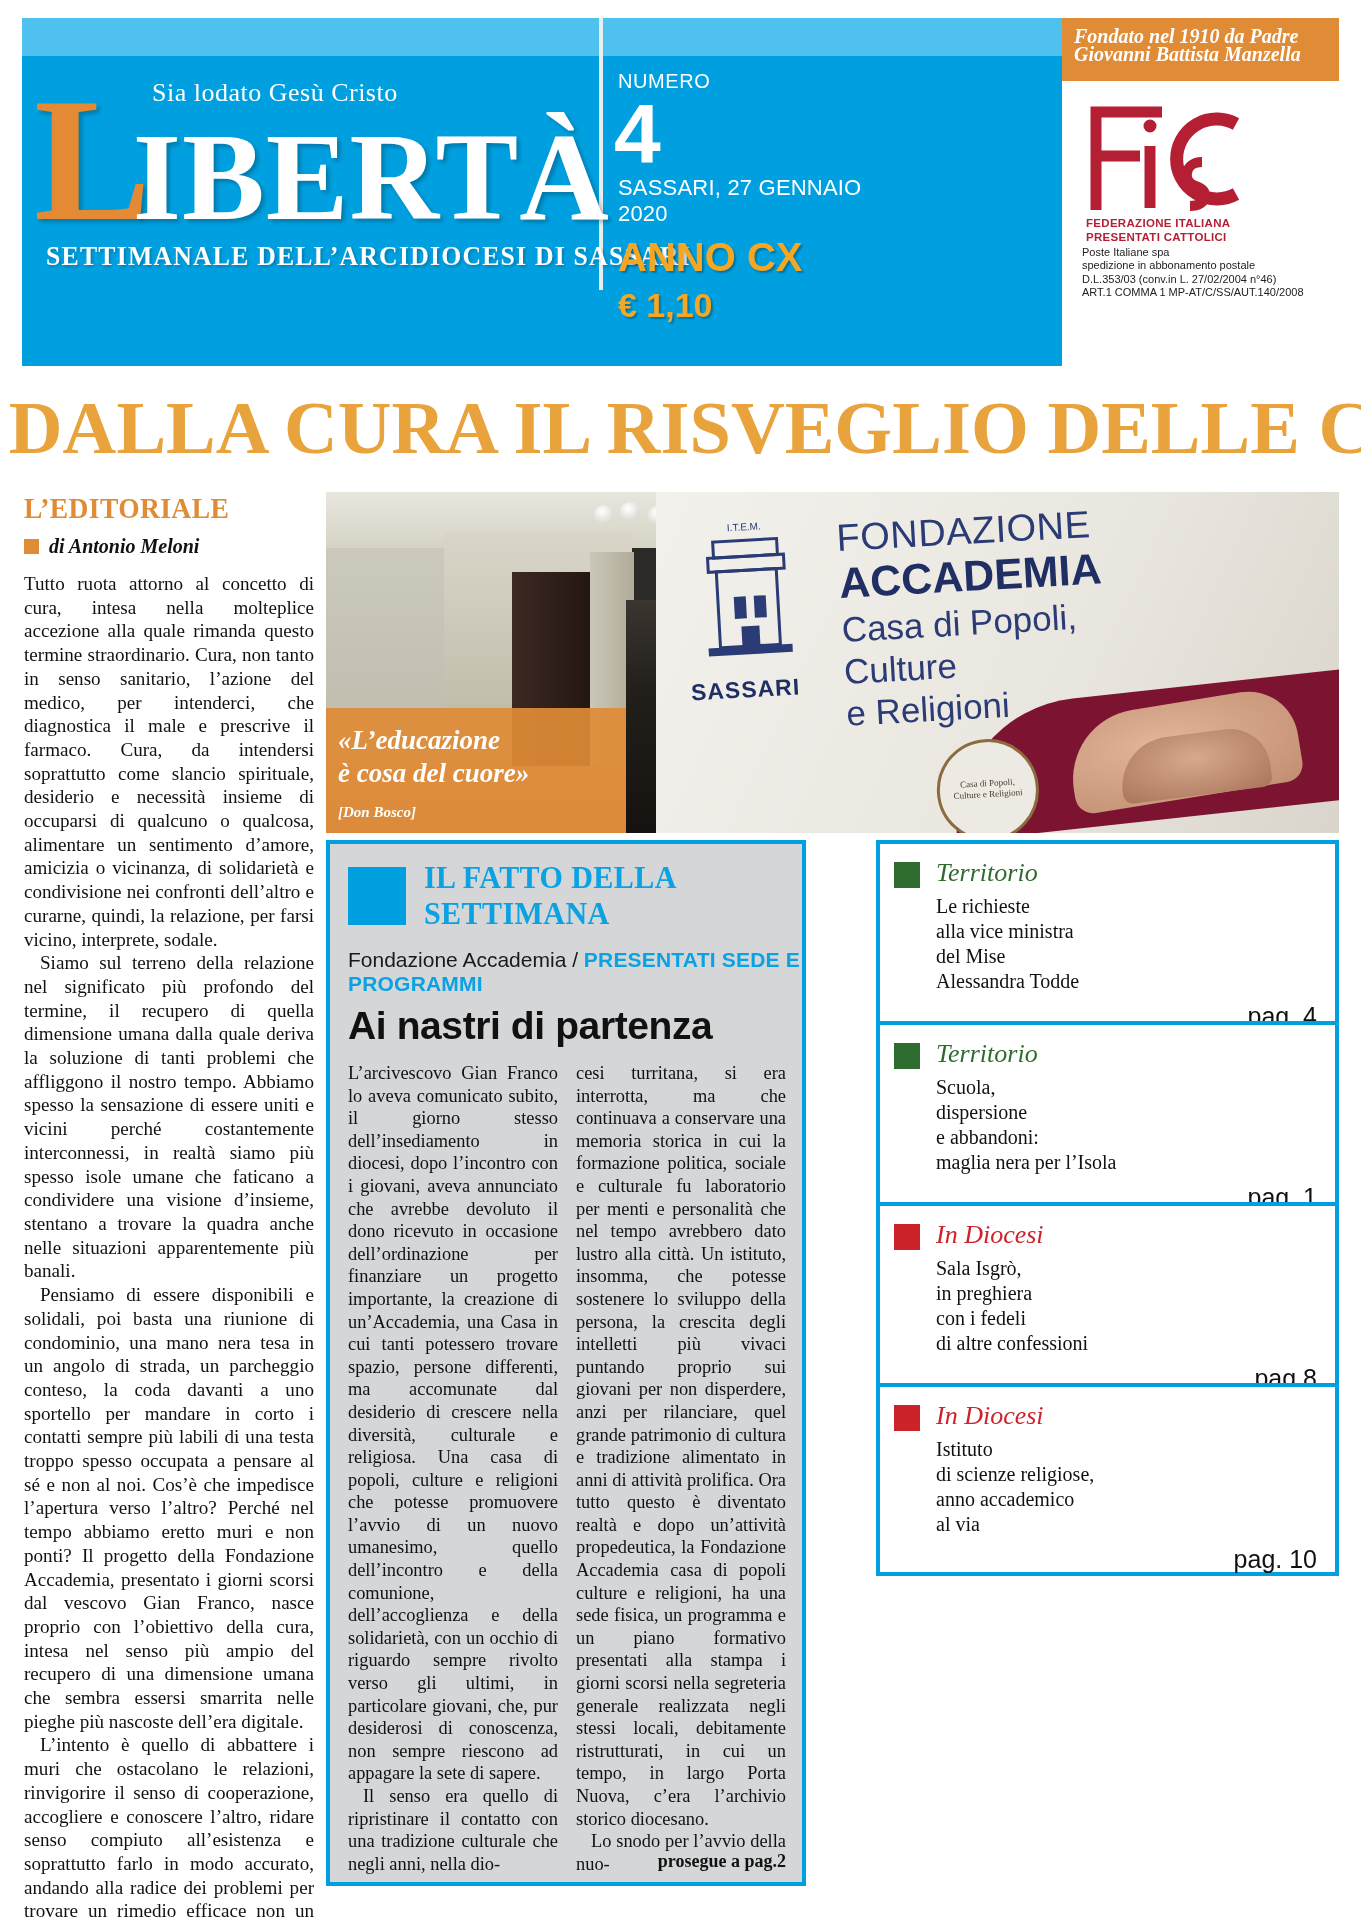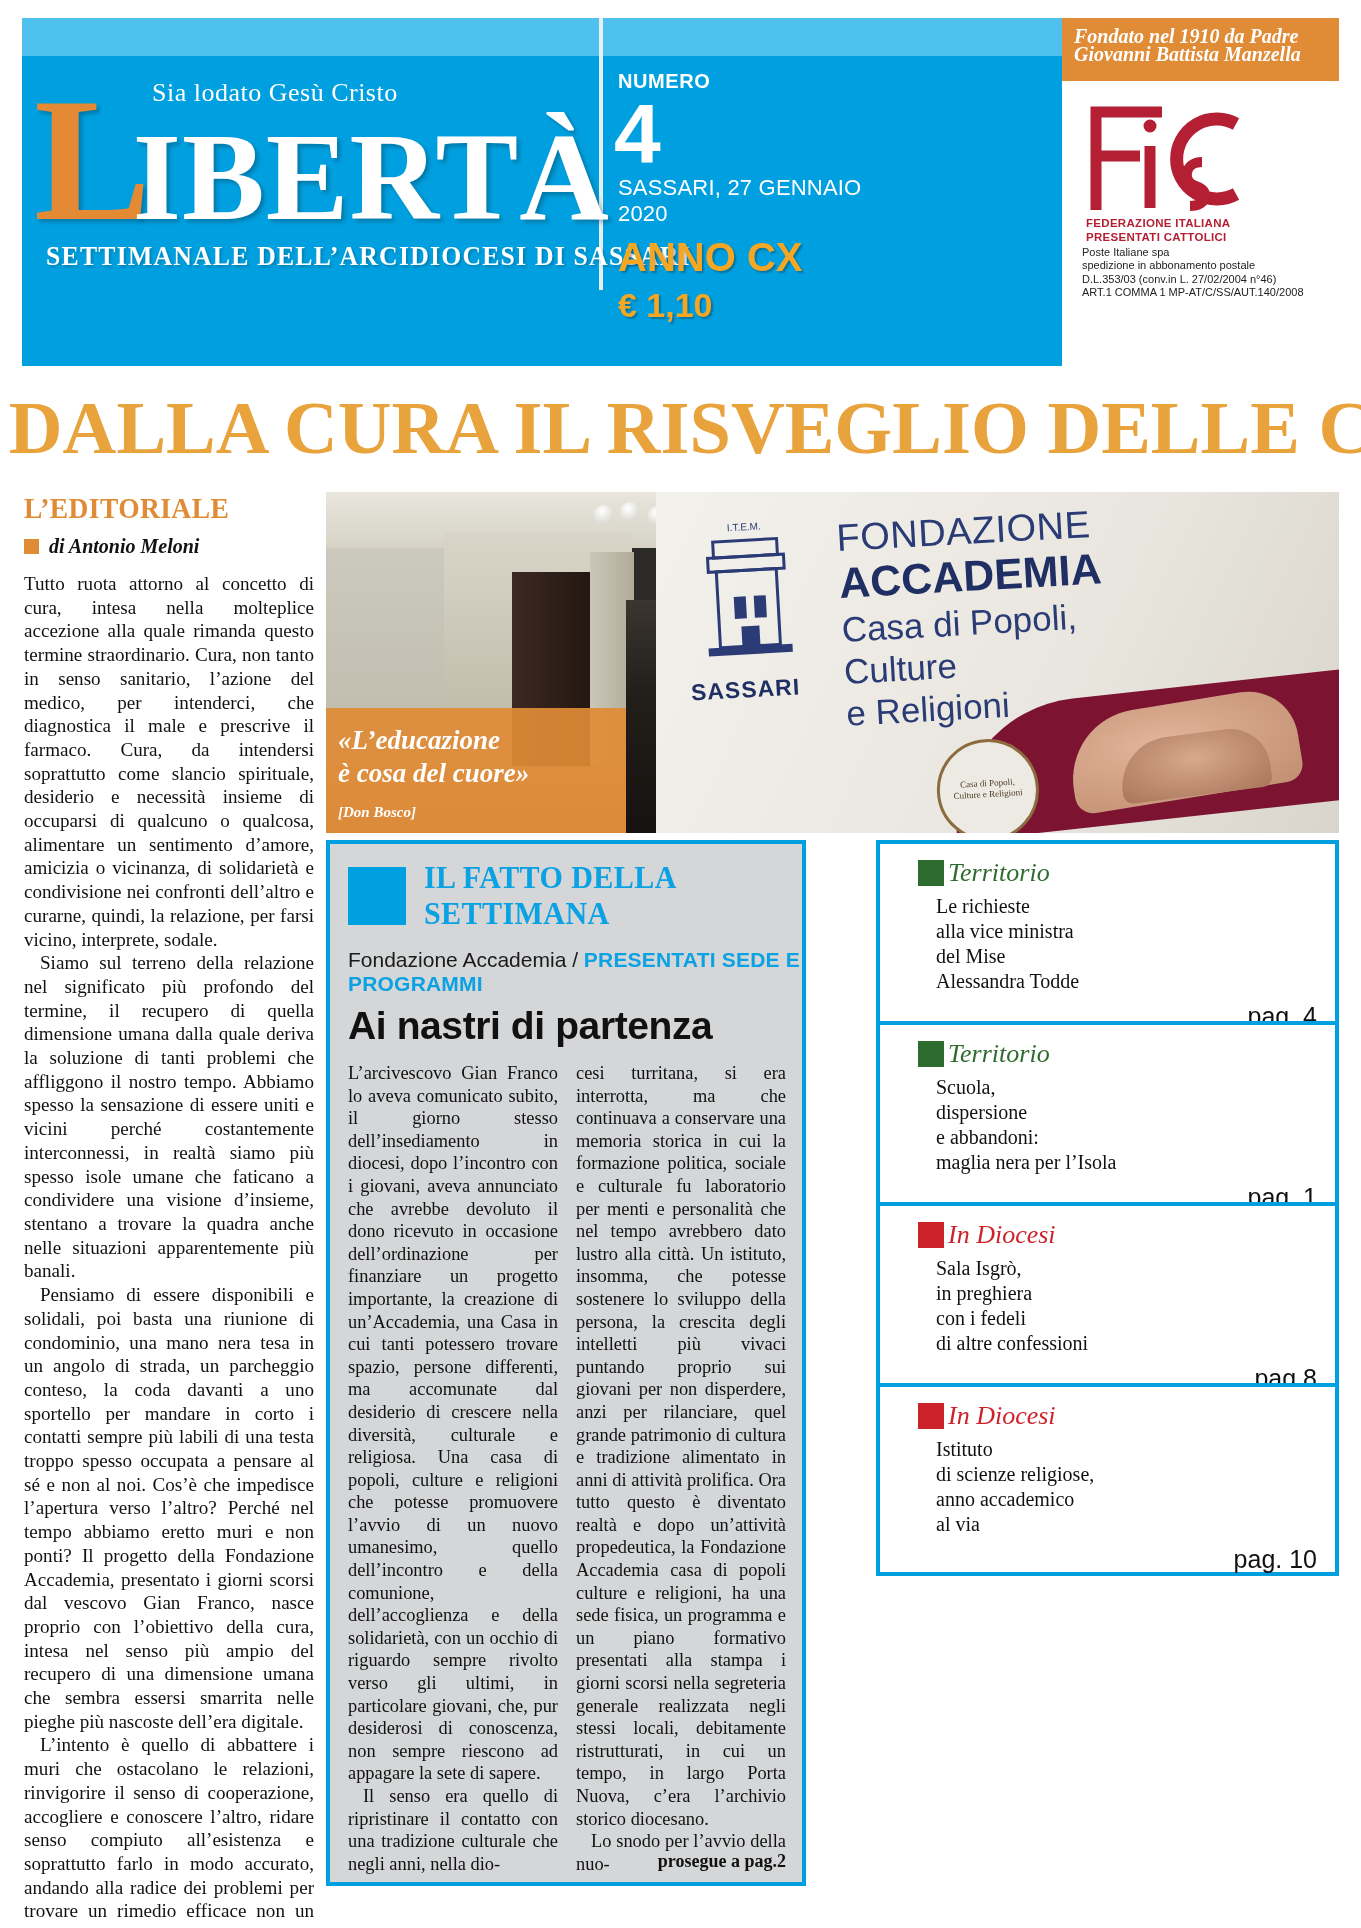--- a/index.html
+++ b/index.html
@@ -89,21 +89,21 @@
   }
 
   .mh-center {
     position: absolute;
     left: 596px; top: 52px;
     width: 270px;
     color: #ffffff;
   }
   .mh-numero-label {
     font-family: "Liberation Sans", sans-serif;
-    font-weight: bold;
+    font-weight: normal;
     font-size: 20px;
     letter-spacing: 0.6px;
   }
   .mh-numero-value {
     font-family: "Liberation Sans", sans-serif;
     font-weight: bold;
     font-size: 84px;
     line-height: 78px;
     margin: 2px 0 2px -4px;
   }
@@ -496,23 +496,22 @@
     border: 4px solid #00a0e0;
     border-bottom-width: 0;
     box-sizing: border-box;
     position: relative;
     background: #ffffff;
     padding: 14px 18px 10px 14px;
   }
   .side-box.last { border-bottom-width: 4px; }
   .side-head {
     display: flex;
-    align-items: center;
-    gap: 4px;
-    margin-left: 24px;
+    align-items: flex-end;
+    gap: 16px;
   }
   .side-square {
     width: 26px; height: 26px;
     flex: 0 0 auto;
   }
   .side-cat {
     font-family: "Liberation Serif", serif;
     font-style: italic;
     font-size: 26px;
   }

